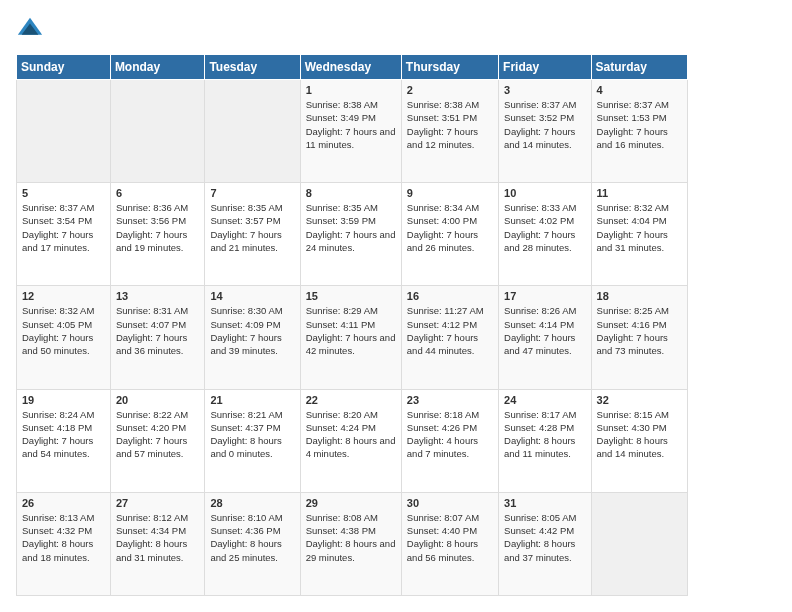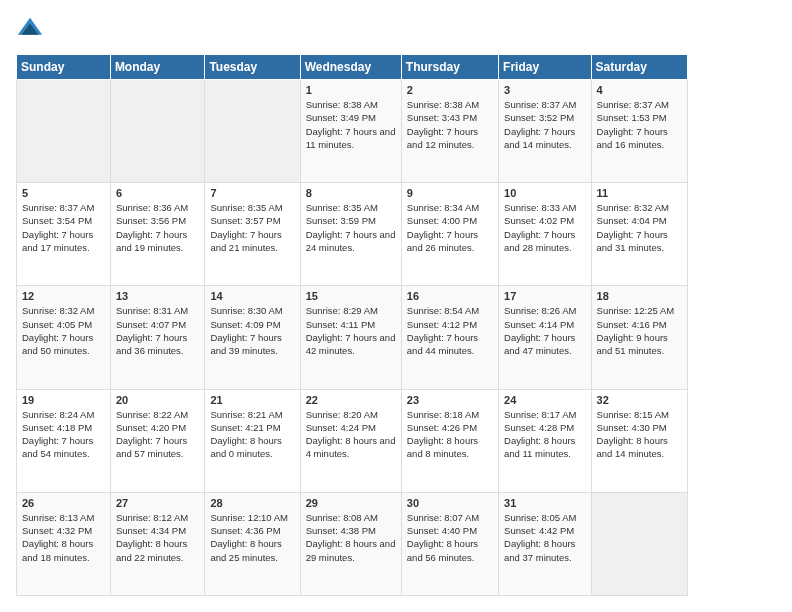--- a/index.html
+++ b/index.html
@@ -134,21 +134,21 @@
           <td class="empty-cell"></td>
           <td>
             <span class="day-number">1</span>
             <div class="day-info">Sunrise: 8:38 AM</div>
             <div class="day-info">Sunset: 3:49 PM</div>
             <div class="day-info">Daylight: 7 hours and 11 minutes.</div>
           </td>
           <td>
             <span class="day-number">2</span>
             <div class="day-info">Sunrise: 8:38 AM</div>
-            <div class="day-info">Sunset: 3:43 PM</div>
+            <div class="day-info">Sunset: 3:51 PM</div>
             <div class="day-info">Daylight: 7 hours and 12 minutes.</div>
           </td>
           <td>
             <span class="day-number">3</span>
             <div class="day-info">Sunrise: 8:37 AM</div>
             <div class="day-info">Sunset: 3:52 PM</div>
             <div class="day-info">Daylight: 7 hours and 14 minutes.</div>
           </td>
           <td>
             <span class="day-number">4</span>
@@ -221,67 +221,67 @@
             <div class="day-info">Daylight: 7 hours and 39 minutes.</div>
           </td>
           <td>
             <span class="day-number">15</span>
             <div class="day-info">Sunrise: 8:29 AM</div>
             <div class="day-info">Sunset: 4:11 PM</div>
             <div class="day-info">Daylight: 7 hours and 42 minutes.</div>
           </td>
           <td>
             <span class="day-number">16</span>
-            <div class="day-info">Sunrise: 8:54 AM</div>
+            <div class="day-info">Sunrise: 11:27 AM</div>
             <div class="day-info">Sunset: 4:12 PM</div>
             <div class="day-info">Daylight: 7 hours and 44 minutes.</div>
           </td>
           <td>
             <span class="day-number">17</span>
             <div class="day-info">Sunrise: 8:26 AM</div>
             <div class="day-info">Sunset: 4:14 PM</div>
             <div class="day-info">Daylight: 7 hours and 47 minutes.</div>
           </td>
           <td>
             <span class="day-number">18</span>
-            <div class="day-info">Sunrise: 12:25 AM</div>
+            <div class="day-info">Sunrise: 8:25 AM</div>
             <div class="day-info">Sunset: 4:16 PM</div>
-            <div class="day-info">Daylight: 9 hours and 51 minutes.</div>
+            <div class="day-info">Daylight: 7 hours and 73 minutes.</div>
           </td>
         </tr>
         <tr>
           <td>
             <span class="day-number">19</span>
             <div class="day-info">Sunrise: 8:24 AM</div>
             <div class="day-info">Sunset: 4:18 PM</div>
             <div class="day-info">Daylight: 7 hours and 54 minutes.</div>
           </td>
           <td>
             <span class="day-number">20</span>
             <div class="day-info">Sunrise: 8:22 AM</div>
             <div class="day-info">Sunset: 4:20 PM</div>
             <div class="day-info">Daylight: 7 hours and 57 minutes.</div>
           </td>
           <td>
             <span class="day-number">21</span>
             <div class="day-info">Sunrise: 8:21 AM</div>
-            <div class="day-info">Sunset: 4:21 PM</div>
+            <div class="day-info">Sunset: 4:37 PM</div>
             <div class="day-info">Daylight: 8 hours and 0 minutes.</div>
           </td>
           <td>
             <span class="day-number">22</span>
             <div class="day-info">Sunrise: 8:20 AM</div>
             <div class="day-info">Sunset: 4:24 PM</div>
             <div class="day-info">Daylight: 8 hours and 4 minutes.</div>
           </td>
           <td>
             <span class="day-number">23</span>
             <div class="day-info">Sunrise: 8:18 AM</div>
             <div class="day-info">Sunset: 4:26 PM</div>
-            <div class="day-info">Daylight: 8 hours and 8 minutes.</div>
+            <div class="day-info">Daylight: 4 hours and 7 minutes.</div>
           </td>
           <td>
             <span class="day-number">24</span>
             <div class="day-info">Sunrise: 8:17 AM</div>
             <div class="day-info">Sunset: 4:28 PM</div>
             <div class="day-info">Daylight: 8 hours and 11 minutes.</div>
           </td>
           <td>
             <span class="day-number">32</span>
             <div class="day-info">Sunrise: 8:15 AM</div>
@@ -293,25 +293,25 @@
           <td>
             <span class="day-number">26</span>
             <div class="day-info">Sunrise: 8:13 AM</div>
             <div class="day-info">Sunset: 4:32 PM</div>
             <div class="day-info">Daylight: 8 hours and 18 minutes.</div>
           </td>
           <td>
             <span class="day-number">27</span>
             <div class="day-info">Sunrise: 8:12 AM</div>
             <div class="day-info">Sunset: 4:34 PM</div>
-            <div class="day-info">Daylight: 8 hours and 22 minutes.</div>
+            <div class="day-info">Daylight: 8 hours and 31 minutes.</div>
           </td>
           <td>
             <span class="day-number">28</span>
-            <div class="day-info">Sunrise: 12:10 AM</div>
+            <div class="day-info">Sunrise: 8:10 AM</div>
             <div class="day-info">Sunset: 4:36 PM</div>
             <div class="day-info">Daylight: 8 hours and 25 minutes.</div>
           </td>
           <td>
             <span class="day-number">29</span>
             <div class="day-info">Sunrise: 8:08 AM</div>
             <div class="day-info">Sunset: 4:38 PM</div>
             <div class="day-info">Daylight: 8 hours and 29 minutes.</div>
           </td>
           <td>

